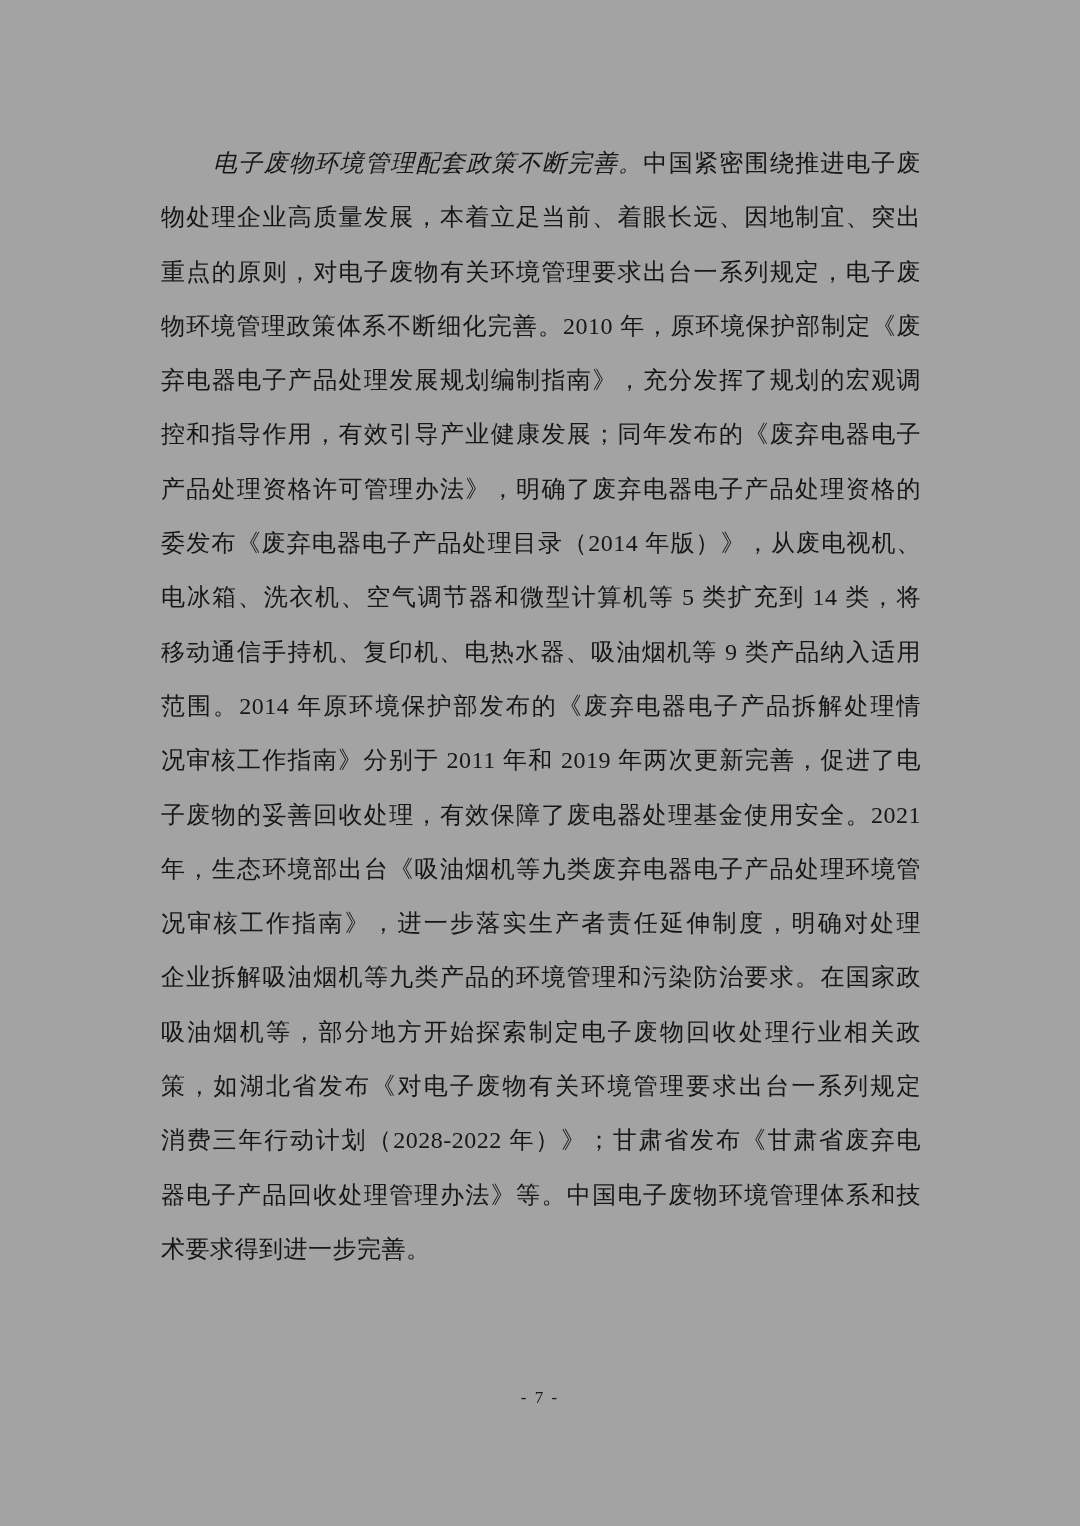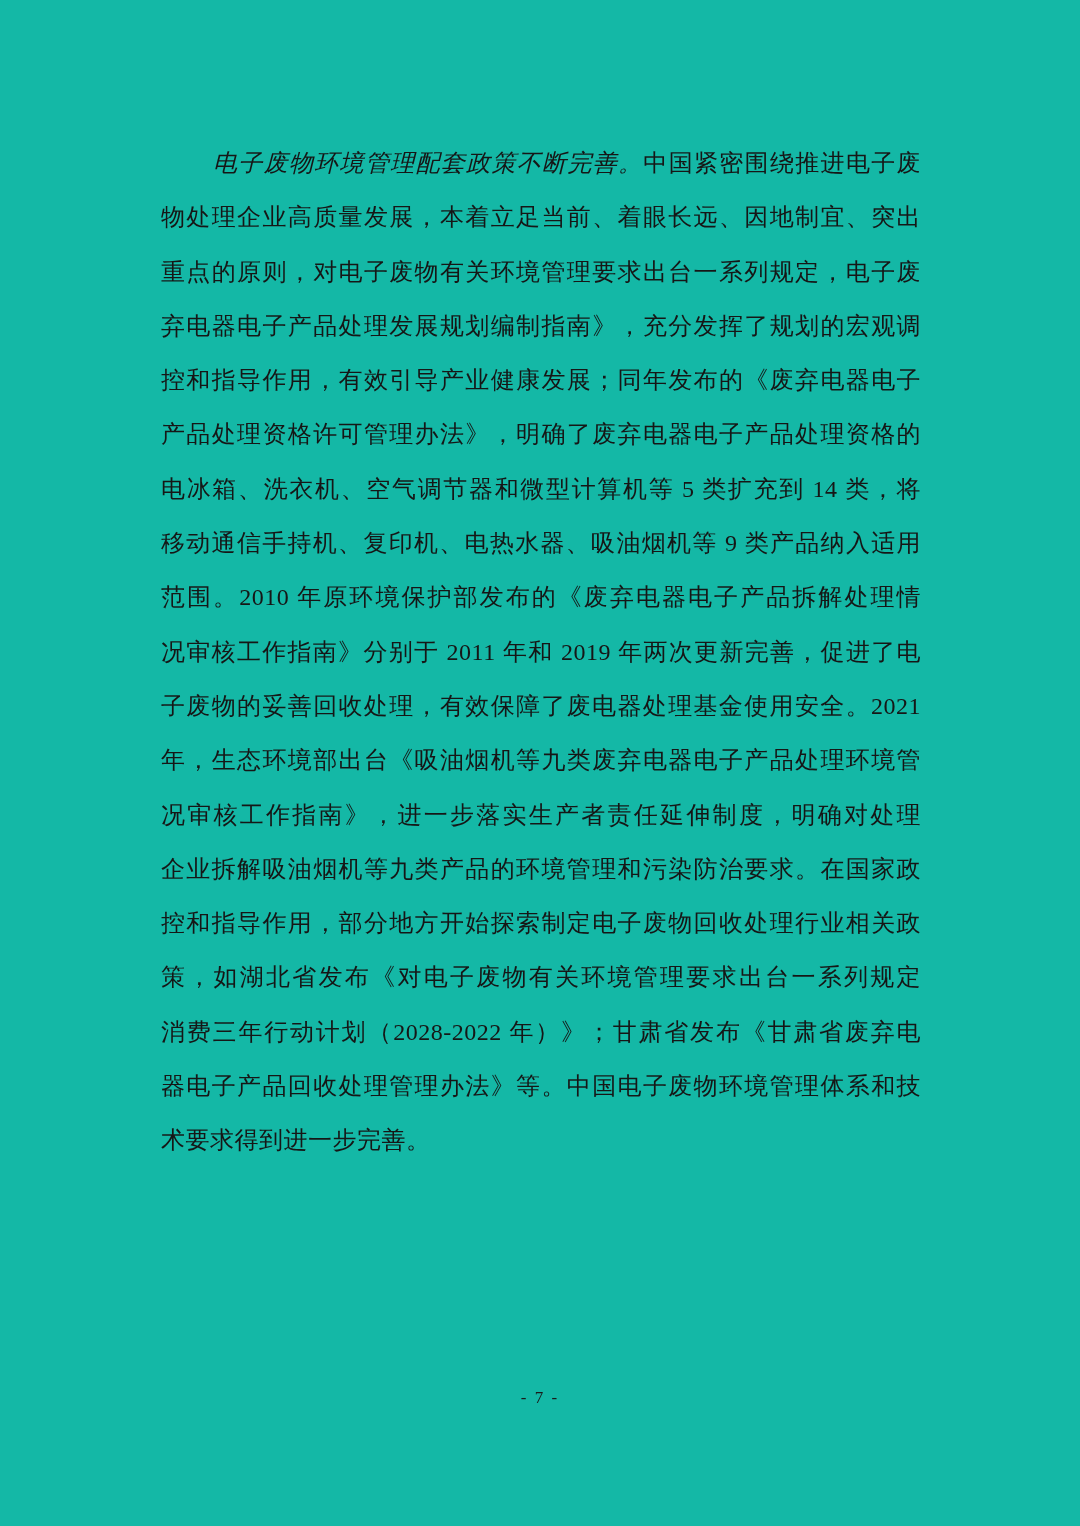--- a/index.html
+++ b/index.html
@@ -4,21 +4,21 @@
 <style>
   html, body {
     margin: 0;
     padding: 0;
     background: #ffffff;
   }
   .page {
     position: relative;
     width: 1080px;
     height: 1526px;
-    background: #14b8a6;
+    background: #a3a3a3;
     overflow: hidden;
     font-family: "Liberation Serif", "DejaVu Serif", serif;
     color: #161616;
   }
   .text-block {
     position: absolute;
     left: 161px;
     top: 136px;
     width: 760px;
   }
@@ -61,32 +61,34 @@
 </head>
 <body>
 
 <div class="page">
 
   <div class="text-block">
     <div>
         <div class="line indent"><span class="lead">电子废物环境管理配套政策不断完善。</span><span class="body">中国紧密围绕推进电子废</span></div>
         <div class="line">物处理企业高质量发展，本着立足当前、着眼长远、因地制宜、突出</div>
         <div class="line">重点的原则，对电子废物有关环境管理要求出台一系列规定，电子废</div>
+        <div class="line">物环境管理政策体系不断细化完善。2010 年，原环境保护部制定《废</div>
         <div class="line">弃电器电子产品处理发展规划编制指南》，充分发挥了规划的宏观调</div>
         <div class="line">控和指导作用，有效引导产业健康发展；同年发布的《废弃电器电子</div>
         <div class="line">产品处理资格许可管理办法》，明确了废弃电器电子产品处理资格的</div>
+        <div class="line">委发布《废弃电器电子产品处理目录（2014 年版）》，从废电视机、</div>
         <div class="line">电冰箱、洗衣机、空气调节器和微型计算机等 5 类扩充到 14 类，将</div>
         <div class="line">移动通信手持机、复印机、电热水器、吸油烟机等 9 类产品纳入适用</div>
-        <div class="line">范围。2010 年原环境保护部发布的《废弃电器电子产品拆解处理情</div>
+        <div class="line">范围。2014 年原环境保护部发布的《废弃电器电子产品拆解处理情</div>
         <div class="line">况审核工作指南》分别于 2011 年和 2019 年两次更新完善，促进了电</div>
         <div class="line">子废物的妥善回收处理，有效保障了废电器处理基金使用安全。2021</div>
         <div class="line">年，生态环境部出台《吸油烟机等九类废弃电器电子产品处理环境管</div>
         <div class="line">况审核工作指南》，进一步落实生产者责任延伸制度，明确对处理</div>
         <div class="line">企业拆解吸油烟机等九类产品的环境管理和污染防治要求。在国家政</div>
-        <div class="line">控和指导作用，部分地方开始探索制定电子废物回收处理行业相关政</div>
+        <div class="line">吸油烟机等，部分地方开始探索制定电子废物回收处理行业相关政</div>
         <div class="line">策，如湖北省发布《对电子废物有关环境管理要求出台一系列规定</div>
         <div class="line">消费三年行动计划（2028-2022 年）》；甘肃省发布《甘肃省废弃电</div>
         <div class="line">器电子产品回收处理管理办法》等。中国电子废物环境管理体系和技</div>
         <div class="line last">术要求得到进一步完善。</div>
       </div>
   </div>
 
   <div class="page-footer">
     <span class="page-number">- 7 -</span>
   </div>

